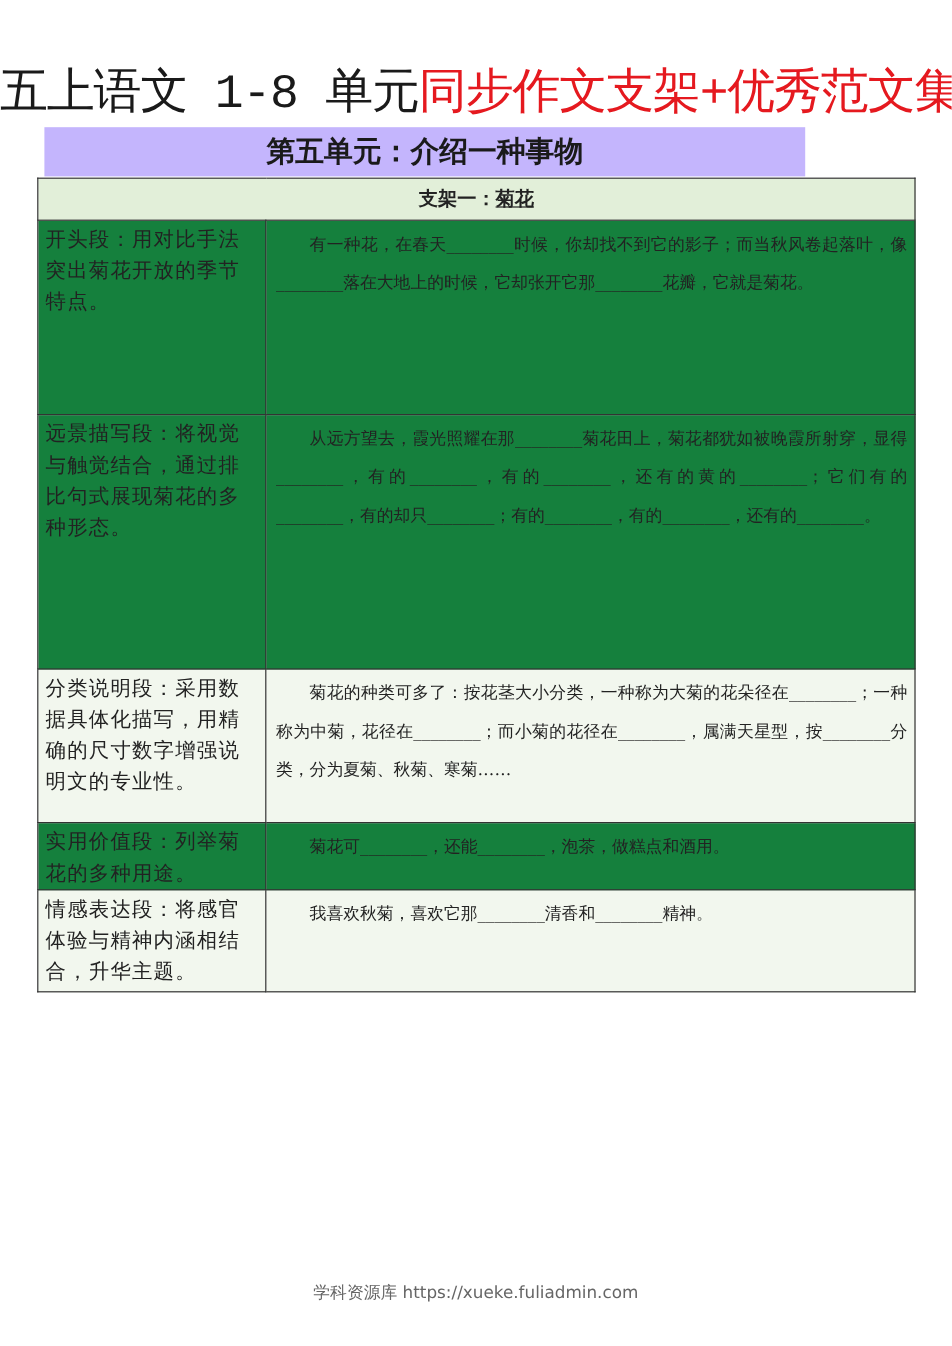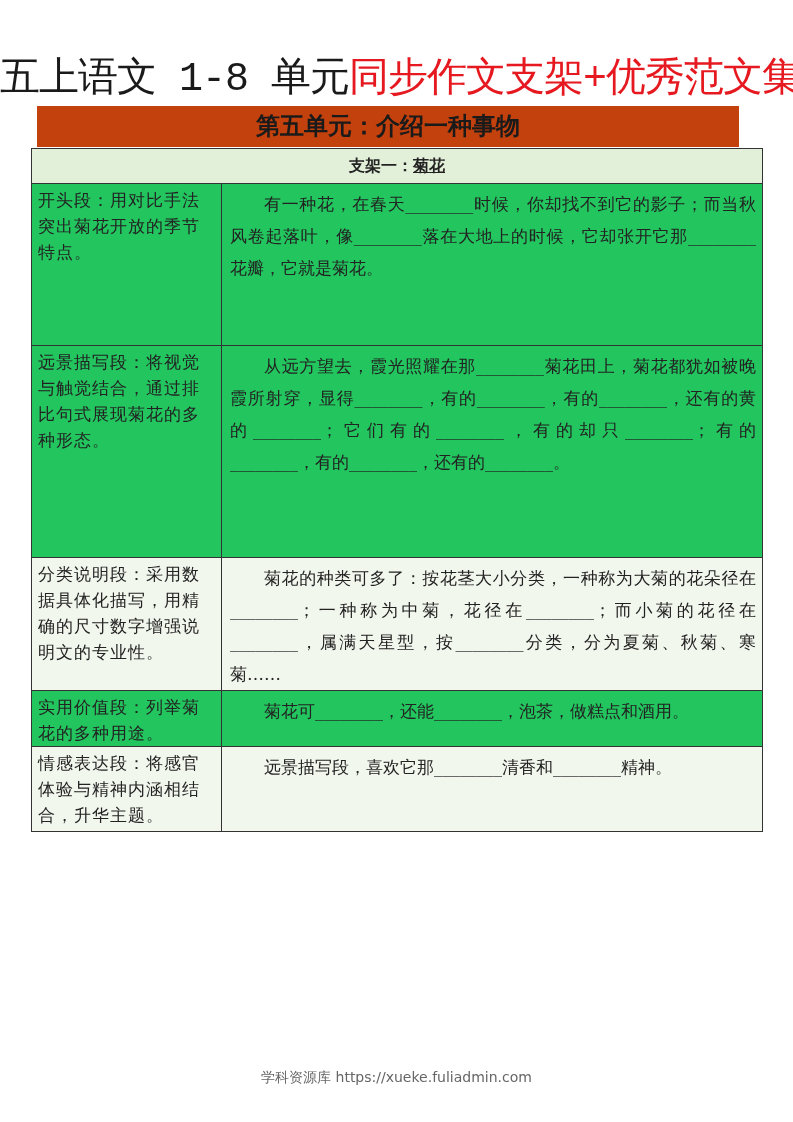--- a/index.html
+++ b/index.html
@@ -8,22 +8,22 @@
     font-family: "DejaVu Serif", "Liberation Serif", serif; color:#222;
   }
   .title {
     position:absolute; left:0; top:56px; width:678px; text-align:center;
     font-family:Liberation Mono, monospace;
     font-size:40px; line-height:48px; letter-spacing:-1px; white-space:nowrap;
   }
   .title .black { color:#1a1a1a; }
   .title .red { color:#e5191f; }
   .banner {
-    position:absolute; left:37px; top:106px; width:702px; height:41px;
-    background:#c2410c; text-align:center;
+    position:absolute; left:37px; top:106px; width:634px; height:41px;
+    background:#c4b5fd; text-align:center;
     font-family:"DejaVu Sans","Liberation Sans",sans-serif;
     font-size:24px; line-height:41px; font-weight:bold; color:#1a1a1a;
   }
   table.frame {
     position:absolute; left:31px; top:148px; width:731px;
     border-collapse:collapse; table-layout:fixed;
   }
   table.frame td {
     border:1.5px solid #333; vertical-align:top; padding:0;
   }
@@ -31,25 +31,25 @@
     background:#e2efd9; height:34px; text-align:center;
     font-family:"DejaVu Sans","Liberation Sans",sans-serif;
     font-size:16px; line-height:34px; font-weight:bold; vertical-align:middle;
   }
   .hdr u { text-decoration:underline; }
   .left {
     font-size:17px; line-height:26px; padding:3px 6px 0 6px !important;
     letter-spacing:1px;
   }
   .right {
-    font-size:17px; line-height:32px; padding:4px 6px 0 8px !important;
+    font-size:14px; line-height:32px; padding:4px 6px 0 8px !important;
     text-align:justify;
   }
   .right p { margin:0; text-indent:2em; }
-  .row-a td { background:#22c55e; }
+  .row-a td { background:#15803d; }
   .row-b td { background:#f2f7ee; }
   .footer {
     position:absolute; left:0; top:1069px; width:793px; text-align:center;
     font-family:"DejaVu Sans","Liberation Sans",sans-serif; font-size:14px; color:#666;
   }
 </style>
 </head>
 <body>
 
 <div class="title"><span class="black">五上语文 1-8 单元</span><span class="red">同步作文支架+优秀范文集</span></div>
@@ -85,19 +85,19 @@
   </tr>
   <tr class="row-a" style="height:51px">
     <td class="left">实用价值段：列举菊花的多种用途。</td>
     <td class="right">
           <p>菊花可________，还能________，泡茶，做糕点和酒用。</p>
         </td>
   </tr>
   <tr class="row-b" style="height:85px">
     <td class="left">情感表达段：将感官体验与精神内涵相结合，升华主题。</td>
     <td class="right">
-          <p>远景描写段，喜欢它那________清香和________精神。</p>
+          <p>我喜欢秋菊，喜欢它那________清香和________精神。</p>
         </td>
   </tr>
 </tbody>
   </table>
 
 <div class="footer">学科资源库 https://xueke.fuliadmin.com</div>
 
 </body></html>

